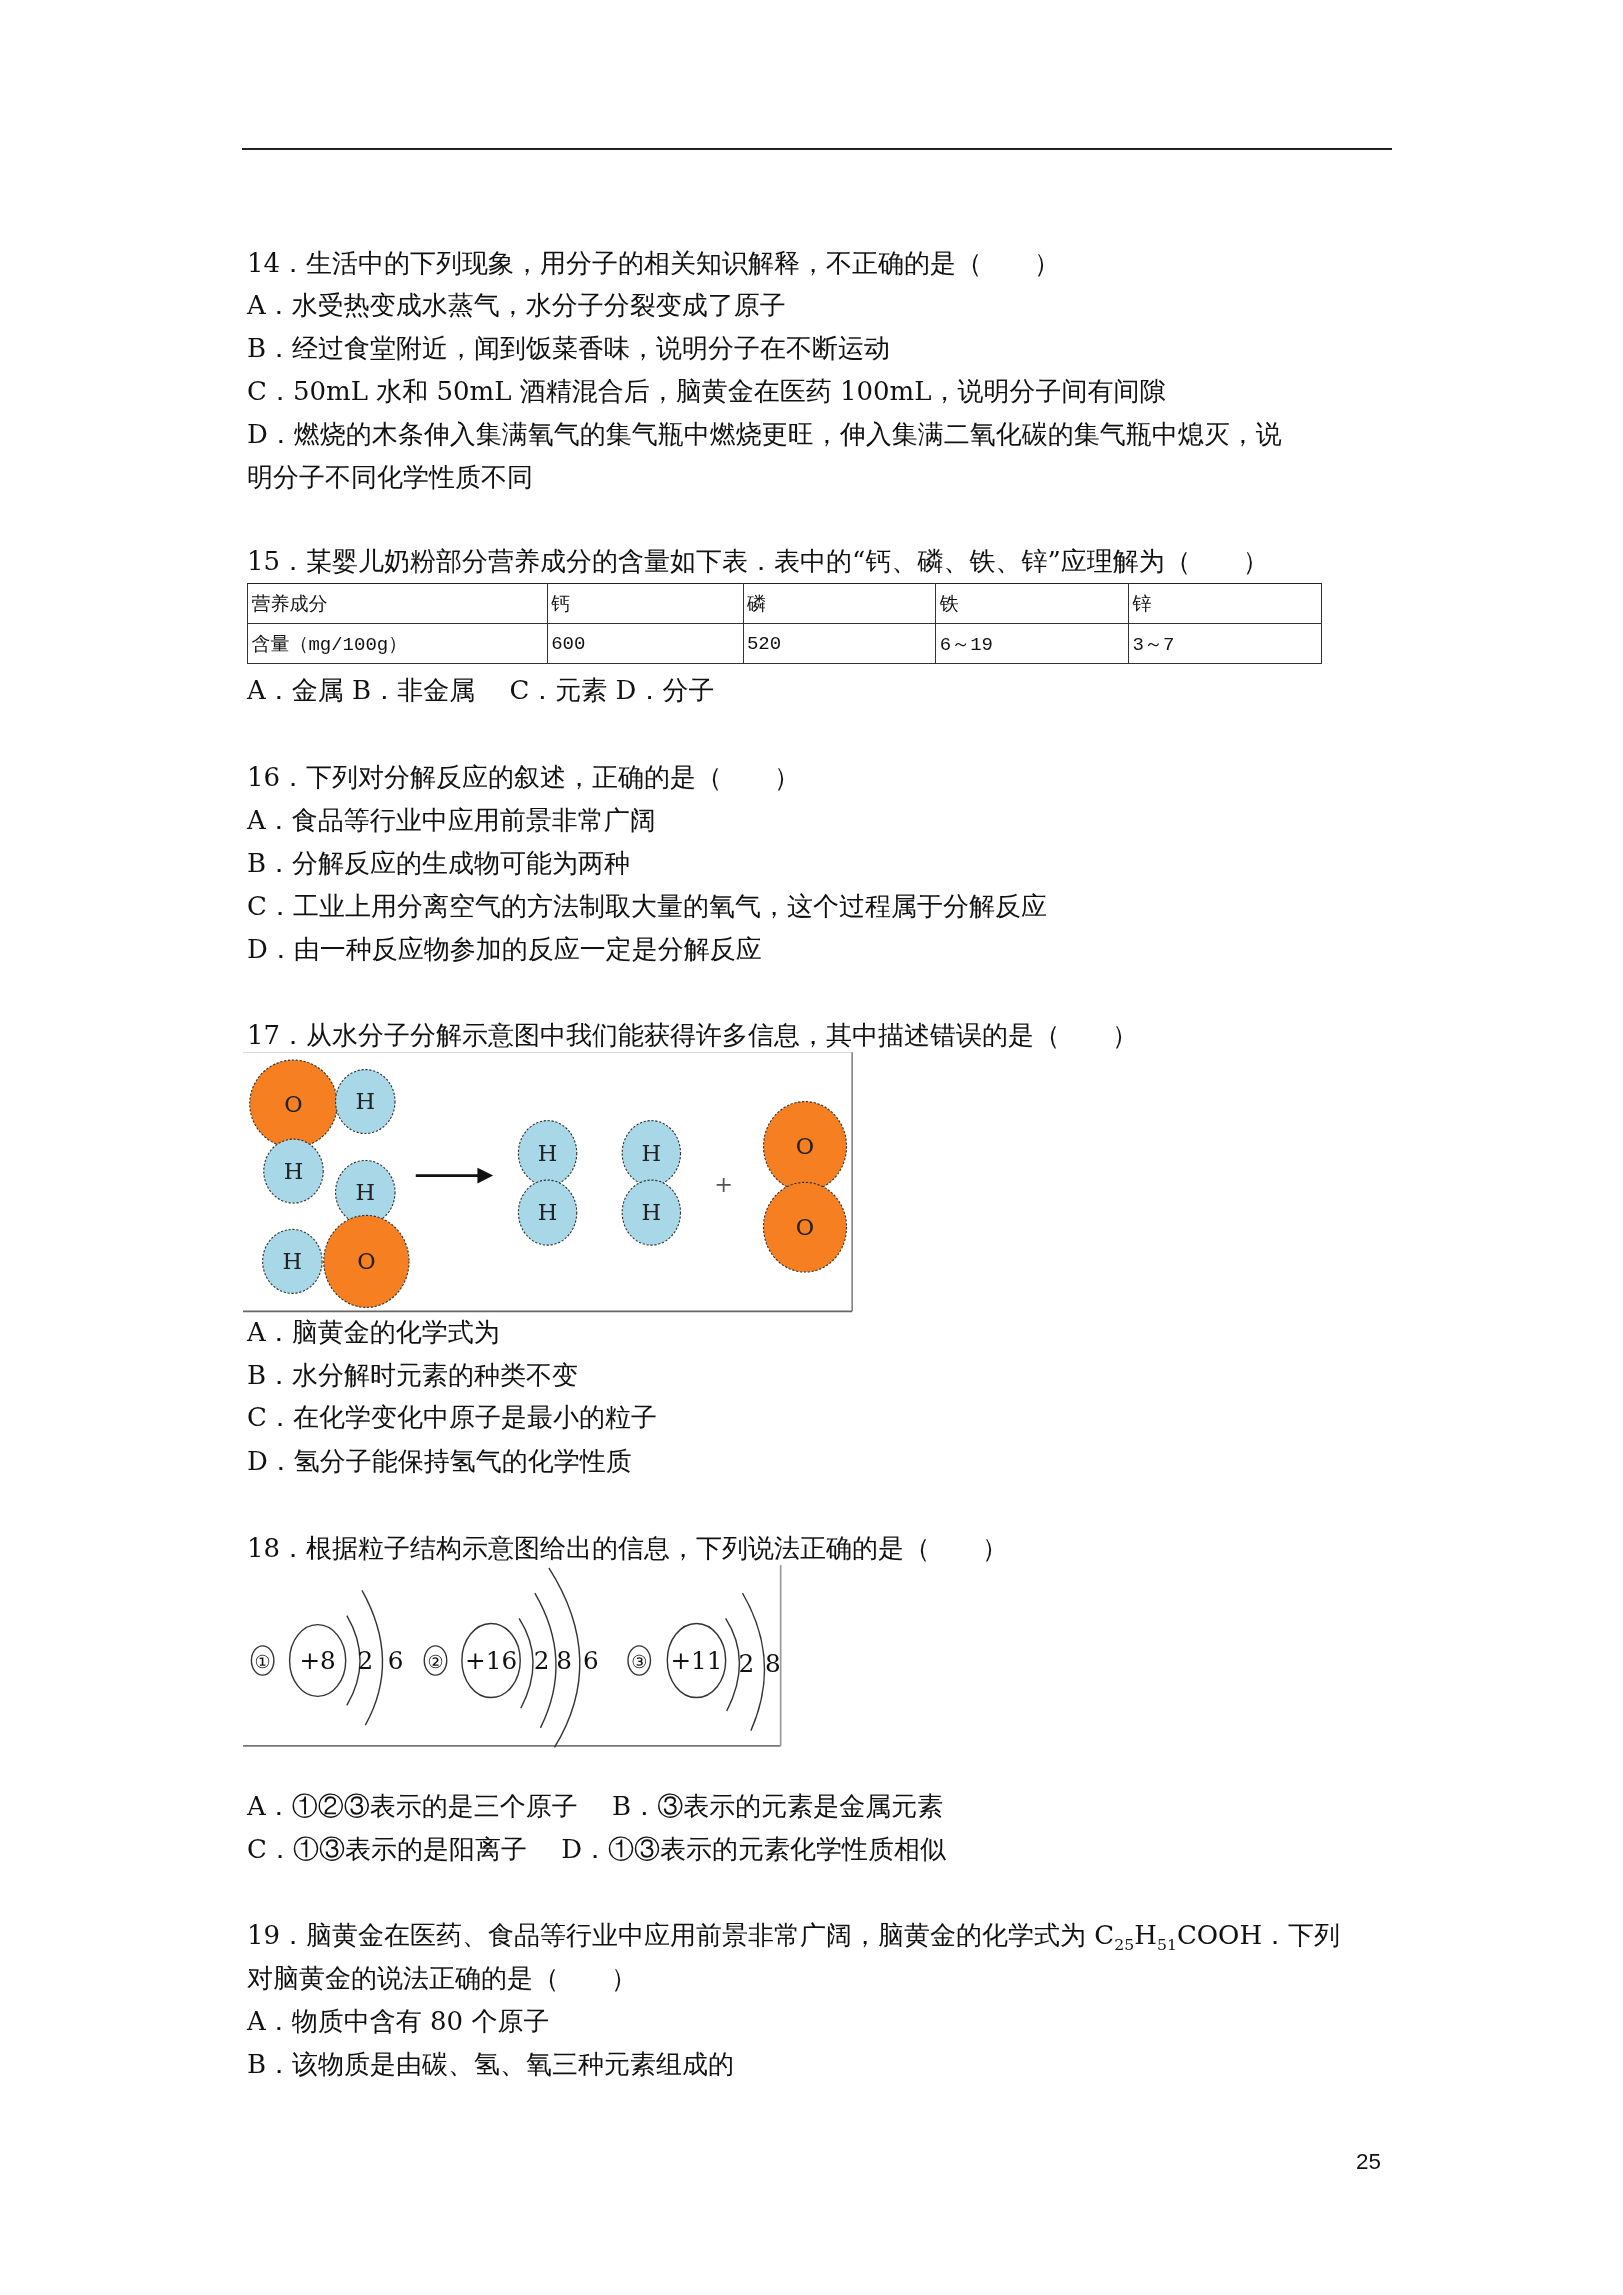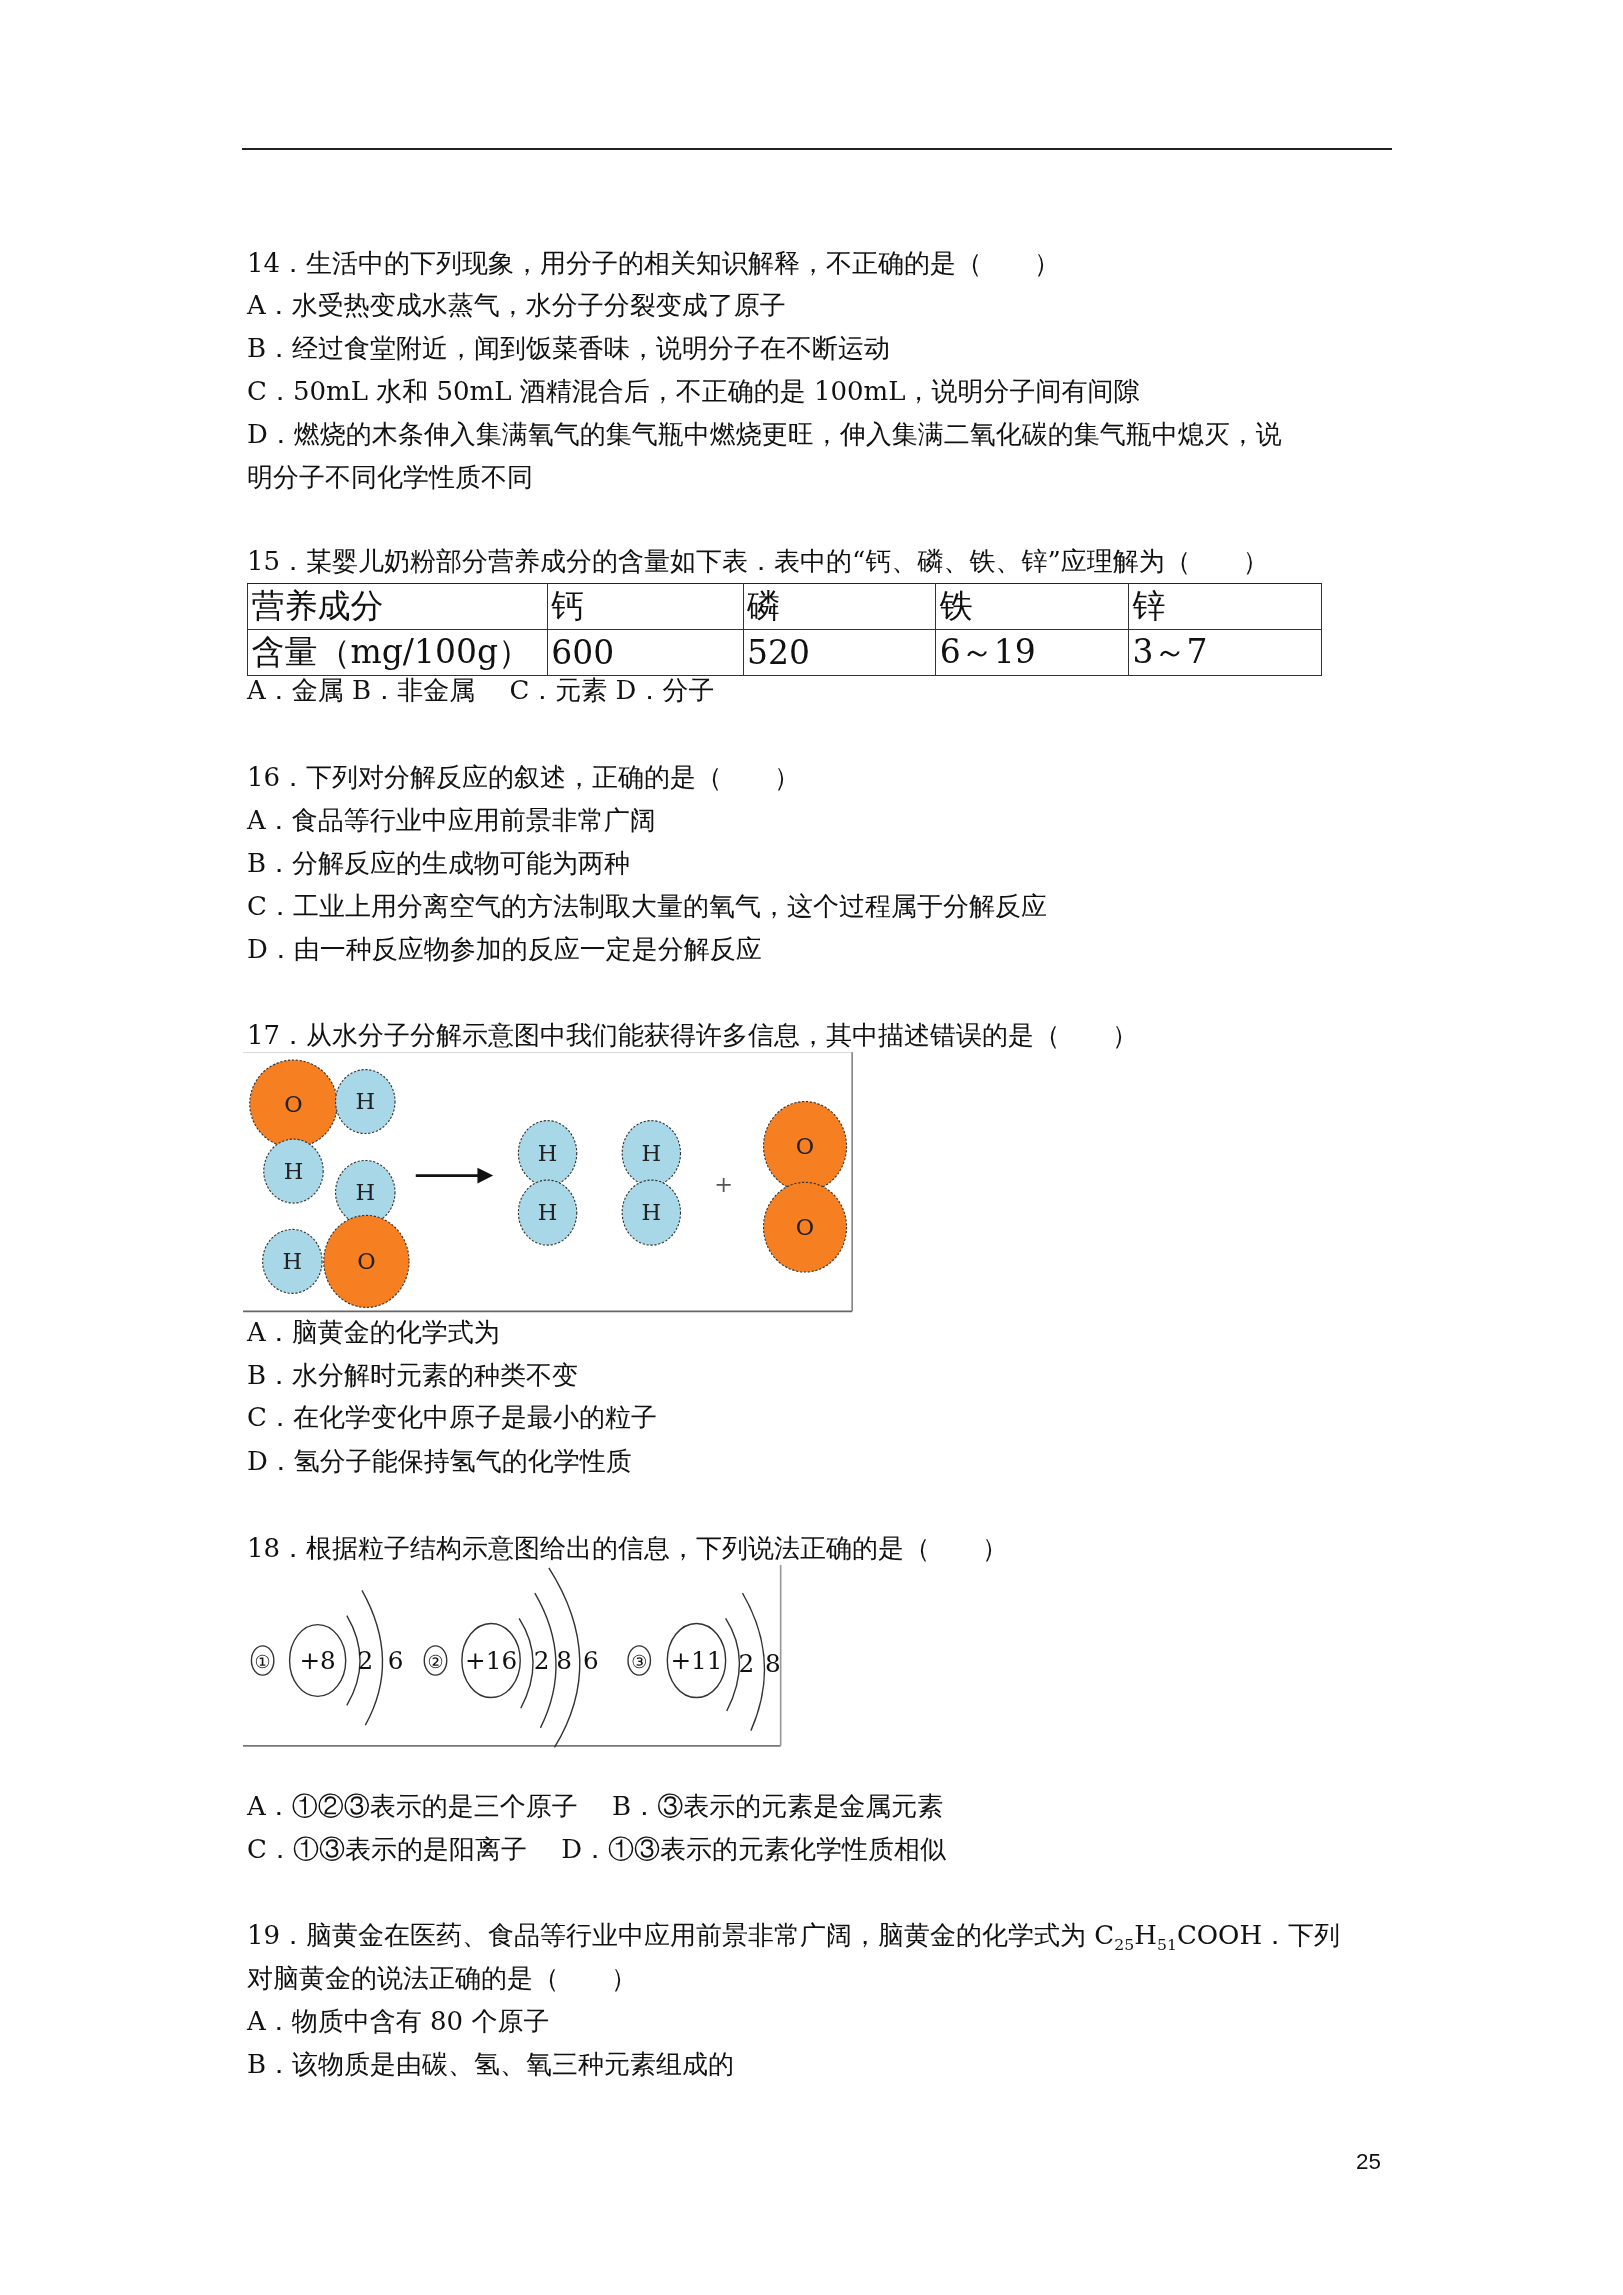--- a/index.html
+++ b/index.html
@@ -2,35 +2,35 @@
 <html style="font-size:9px"><head>
 <meta charset="utf-8">
 <style>
   html, body { margin:0; padding:0; background:#ffffff; }
   body { width:1623px; height:2295px; position:relative; overflow:hidden;
          font-family:"DejaVu Serif","Liberation Serif",serif; color:#111; }
   .hr { position:absolute; left:242px; top:148px; width:1150px; height:1.7px; background:#222; }
   .line { position:absolute; left:247px; font-size:26px; line-height:34px; white-space:nowrap; }
   .pgno { position:absolute; left:1356px; top:2149px; font-size:22.4px;
           font-family:"Liberation Sans",sans-serif; }
-  table.nut { position:absolute; left:247px; top:583px; border-collapse:collapse; font-size:33px; }
+  table.nut { position:absolute; left:247px; top:583px; border-collapse:collapse; font-size:19px;font-family:Liberation Mono, monospace; }
   table.nut td { border:1.7px solid #333; height:39px; padding:0 3.4px; vertical-align:middle; }
   table.nut tr:first-child td { border-top:1.7px solid #222; }
   .fig { position:absolute; }
   sub { font-size:15.7px; }
 </style>
 </head>
 <body>
 
 <div class="hr"></div>
 
 <div class="line" style="top:246px">14．生活中的下列现象，用分子的相关知识解释，不正确的是（　　）</div>
 <div class="line" style="top:288px">A．水受热变成水蒸气，水分子分裂变成了原子</div>
 <div class="line" style="top:331px">B．经过食堂附近，闻到饭菜香味，说明分子在不断运动</div>
-<div class="line" style="top:374px">C．50mL 水和 50mL 酒精混合后，不正确的是 100mL，说明分子间有间隙</div>
+<div class="line" style="top:374px">C．50mL 水和 50mL 酒精混合后，脑黄金在医药 100mL，说明分子间有间隙</div>
 <div class="line" style="top:417px">D．燃烧的木条伸入集满氧气的集气瓶中燃烧更旺，伸入集满二氧化碳的集气瓶中熄灭，说</div>
 <div class="line" style="top:460px">明分子不同化学性质不同</div>
 
 <div class="line" style="top:544px">15．某婴儿奶粉部分营养成分的含量如下表．表中的“钙、磷、铁、锌”应理解为（　　）</div>
 <table class="nut">
   <tbody>
       <tr>
     <td style="width:292px"> 营养成分</td>
     <td style="width:188px">钙</td>
     <td style="width:185px">磷</td>

